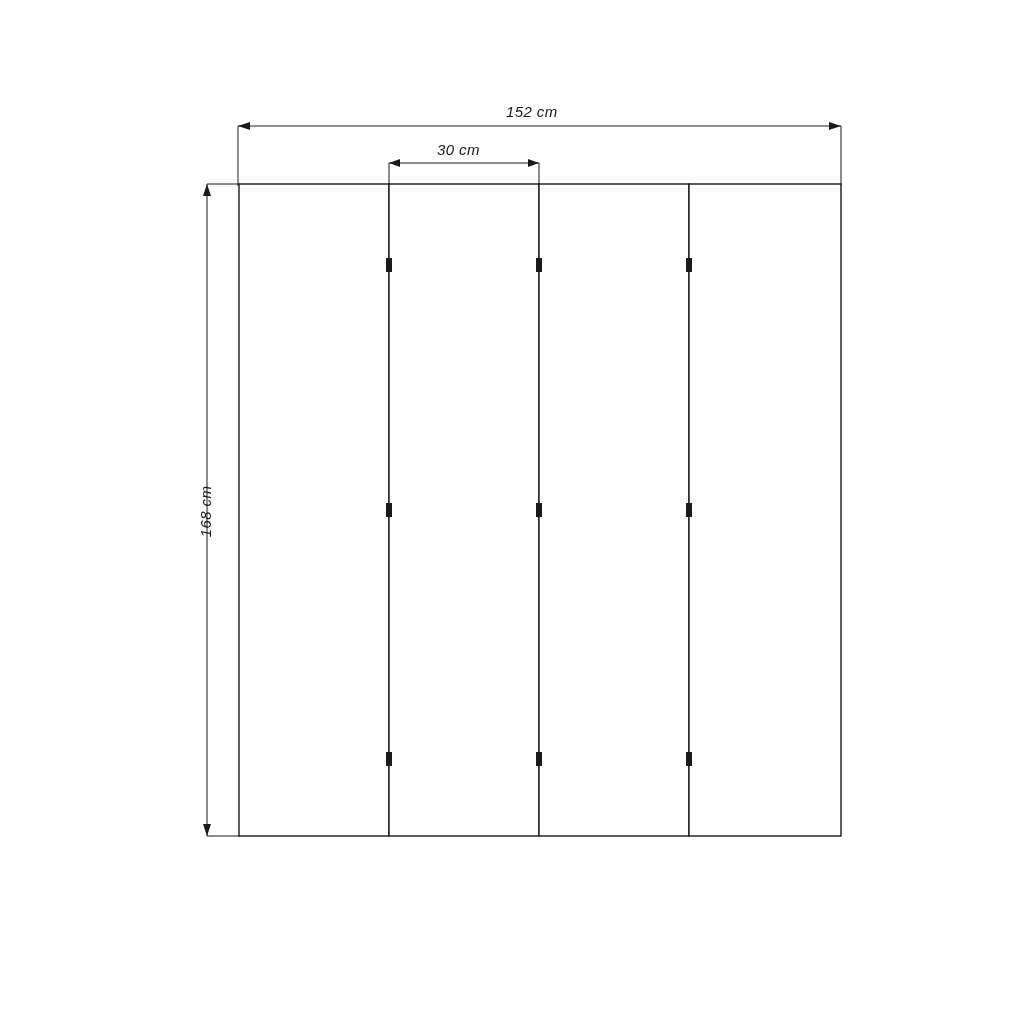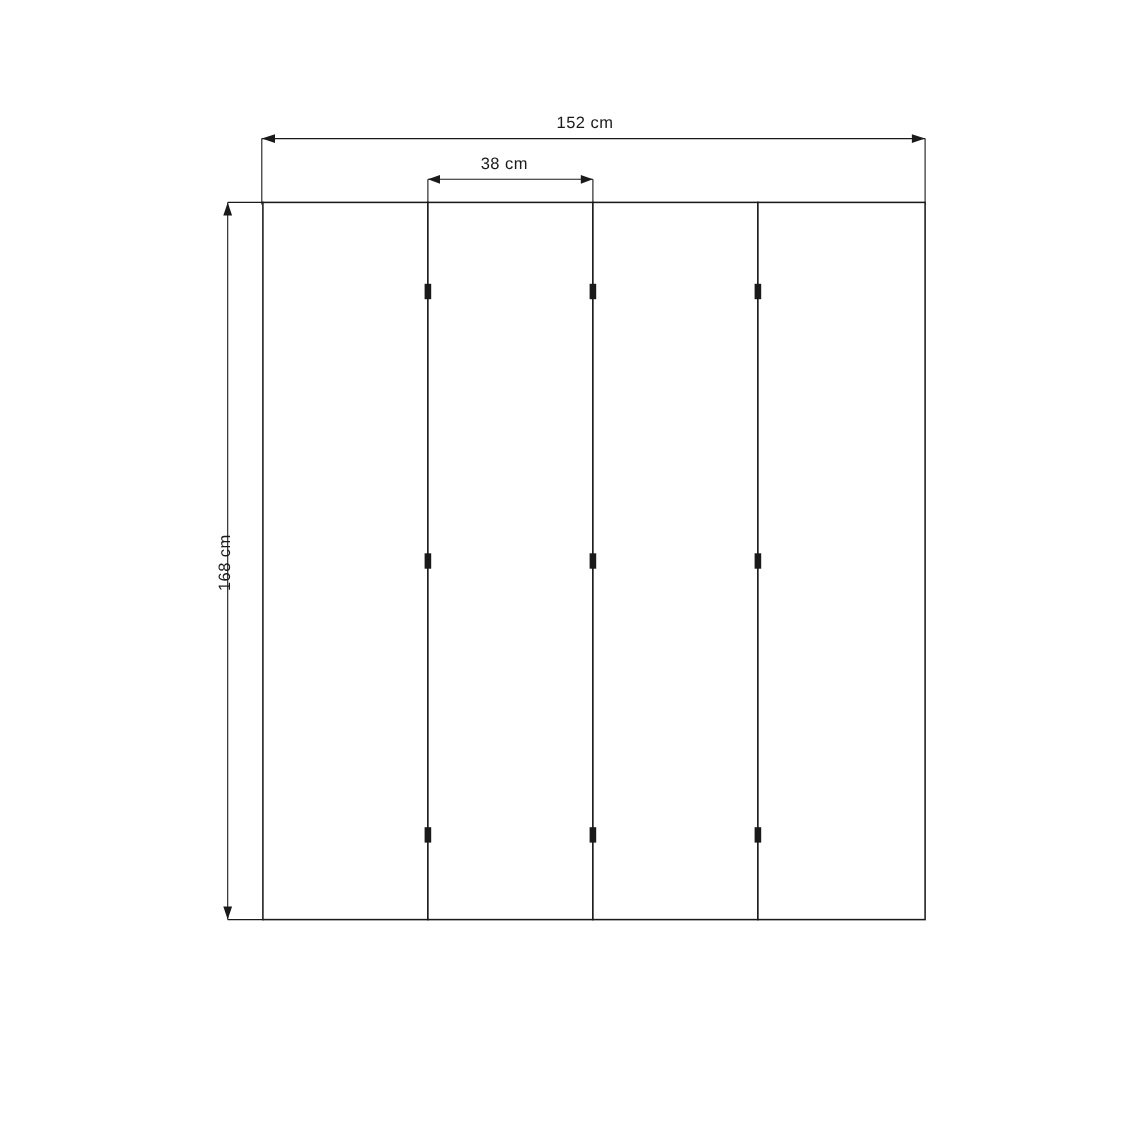--- a/index.html
+++ b/index.html
@@ -12,20 +12,21 @@
     height: 1024px;
     font-family: "Liberation Sans", sans-serif;
     color: #1a1a1a;
     overflow: hidden;
   }
   #stage {
     position: relative;
     width: 1024px;
     height: 1024px;
     background: #ffffff;
+    font-style: italic;
   }
   .dim-label {
     position: absolute;
     font-size: 15px;
     letter-spacing: 0.4px;
     color: #1a1a1a;
     white-space: nowrap;
   }
   .vertical-label {
     transform-origin: center center;
@@ -91,17 +92,17 @@
 
       <rect x="686" y="258" width="6" height="14" fill="#1a1a1a"></rect>
       <rect x="686" y="503" width="6" height="14" fill="#1a1a1a"></rect>
       <rect x="686" y="752" width="6" height="14" fill="#1a1a1a"></rect>
     </g>
 
   </svg>
 
   <div class="dim-label" style="left: 506px; top: 103px;">152 cm</div>
 
-  <div class="dim-label" style="left: 437px; top: 141px;">38 cm</div>
+  <div class="dim-label" style="left: 437px; top: 141px;">30 cm</div>
 
   <div class="dim-label vertical-label" style="left: 160px; top: 503px; width: 90px; text-align: center; transform: rotate(-90deg);">168 cm</div>
 
 </div>
 
 </body></html>

